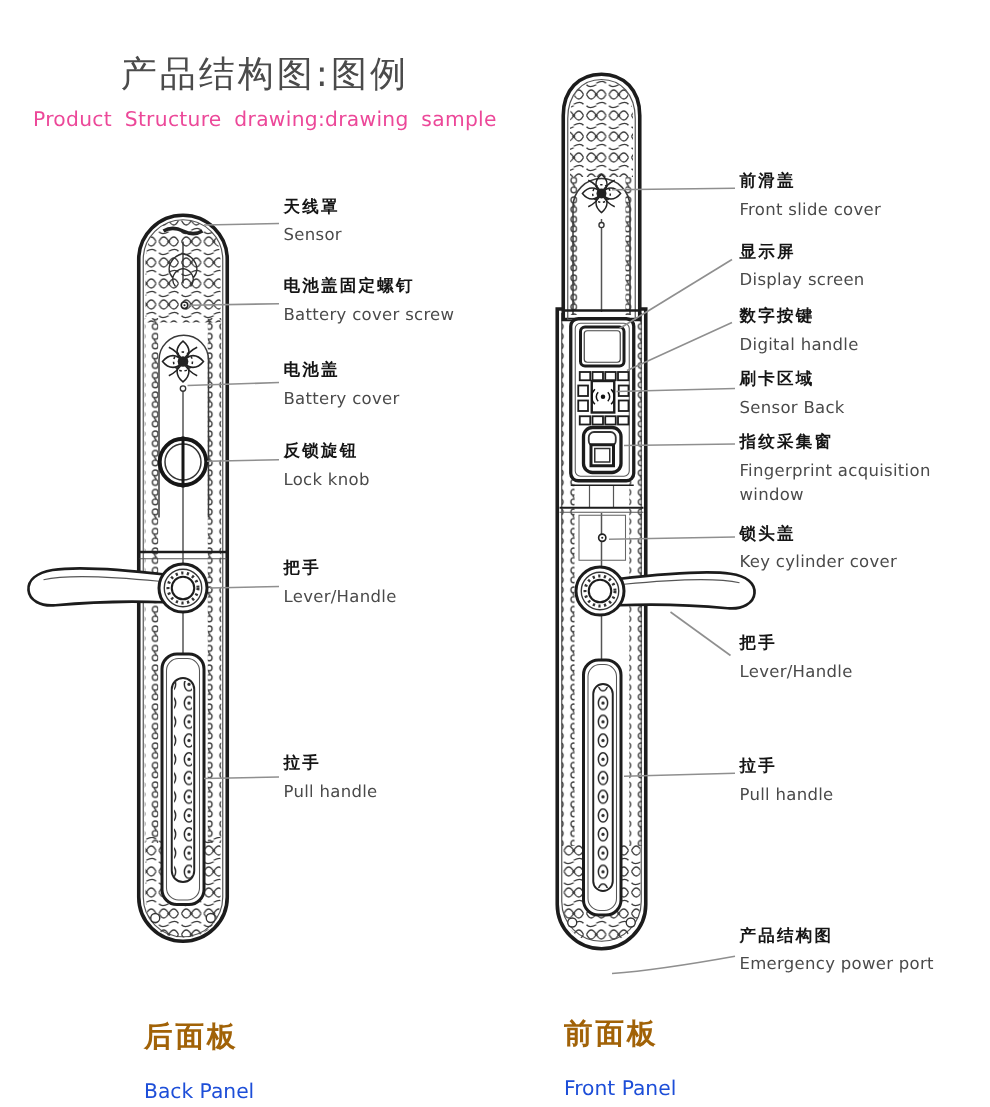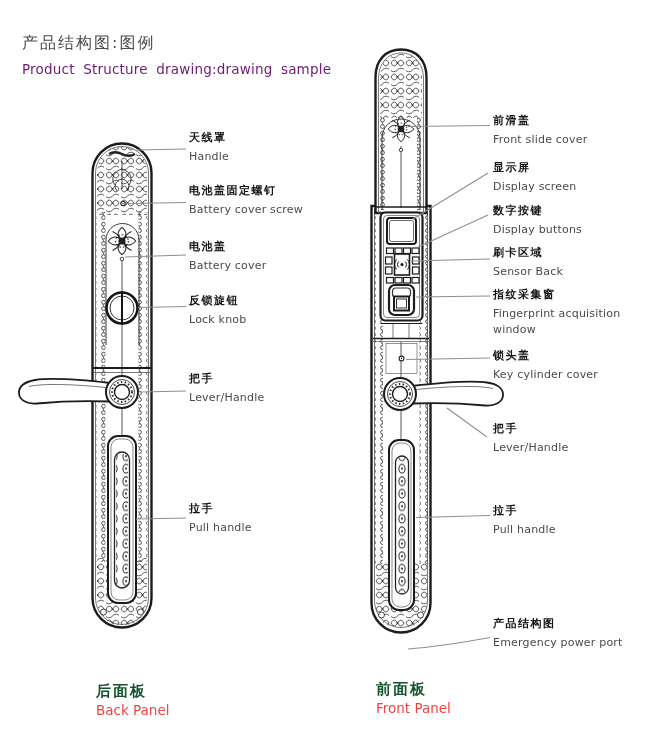--- a/index.html
+++ b/index.html
@@ -1,28 +1,28 @@
 <!DOCTYPE html>
 <html><head>
 <meta charset="utf-8">
 <style>
   html,body{margin:0;padding:0;background:#ffffff;}
   #stage{
     position:relative;width:660px;height:738px;background:#ffffff;overflow:hidden;
     font-family:"DejaVu Sans","Liberation Sans",sans-serif;
   }
   .abs{position:absolute;}
-  .title-zh{font-size:16px;color:#4b4b4b;letter-spacing:2px;}
-  .title-en{font-size:13.5px;color:#701a75;word-spacing:4px;letter-spacing:.2px;}
+  .title-zh{font-size:24px;color:#4b4b4b;letter-spacing:2px;text-align:center;}
+  .title-en{font-size:13.5px;color:#ec4899;word-spacing:4px;letter-spacing:.2px;}
   .lbl{line-height:1;}
   .lbl .zh{font-size:11px;font-weight:bold;color:#151515;letter-spacing:1.5px;line-height:18px;white-space:nowrap;}
   .lbl .en{font-size:11px;color:#4a4a4a;line-height:16px;margin-top:2px;white-space:nowrap;letter-spacing:.2px;}
   .lbl .en.wrap{white-space:normal;width:134px;}
-  .cap .zh{font-size:15px;font-weight:bold;color:#14532d;letter-spacing:2px;line-height:18px;}
-  .cap .en{font-size:13.5px;color:#ef4444;line-height:16px;margin-top:2px;}
+  .cap .zh{font-size:19px;font-weight:bold;color:#a16207;letter-spacing:2px;line-height:18px;}
+  .cap .en{font-size:13.5px;color:#1d4ed8;line-height:16px;margin-top:20px;}
   svg{display:block;}
 </style>
 </head>
 <body>
 
 <div id="stage">
 
   <svg class="abs" style="left:0;top:0" width="660" height="738" viewBox="0 0 660 738">
     <defs>
       <pattern id="lace" width="9" height="13" patternUnits="userSpaceOnUse">
@@ -228,21 +228,21 @@
     </g>
   </svg>
 
   <div class="abs" style="left:22px;top:33px">
     <div class="title-zh">产品结构图:图例</div>
     <div class="title-en" style="margin-top:7px">Product Structure drawing:drawing sample</div>
   </div>
 
   <div class="lbl abs" style="left:189px;top:129px">
     <div class="zh">天线罩</div>
-    <div class="en">Handle</div>
+    <div class="en">Sensor</div>
   </div>
   <div class="lbl abs" style="left:189px;top:238px">
     <div class="zh">电池盖</div>
     <div class="en">Battery cover</div>
   </div>
   <div class="lbl abs" style="left:189px;top:182px">
     <div class="zh">电池盖固定螺钉</div>
     <div class="en">Battery cover screw</div>
   </div>
   <div class="lbl abs" style="left:189px;top:292px">
@@ -261,21 +261,21 @@
   <div class="lbl abs" style="left:493px;top:112px">
     <div class="zh">前滑盖</div>
     <div class="en">Front slide cover</div>
   </div>
   <div class="lbl abs" style="left:493px;top:159px">
     <div class="zh">显示屏</div>
     <div class="en">Display screen</div>
   </div>
   <div class="lbl abs" style="left:493px;top:202px">
     <div class="zh">数字按键</div>
-    <div class="en">Display buttons</div>
+    <div class="en">Digital handle</div>
   </div>
   <div class="lbl abs" style="left:493px;top:244px">
     <div class="zh">刷卡区域</div>
     <div class="en">Sensor Back</div>
   </div>
   <div class="lbl abs" style="left:493px;top:286px">
     <div class="zh">指纹采集窗</div>
     <div class="en wrap">Fingerprint acquisition window</div>
   </div>
   <div class="lbl abs" style="left:493px;top:347px">

